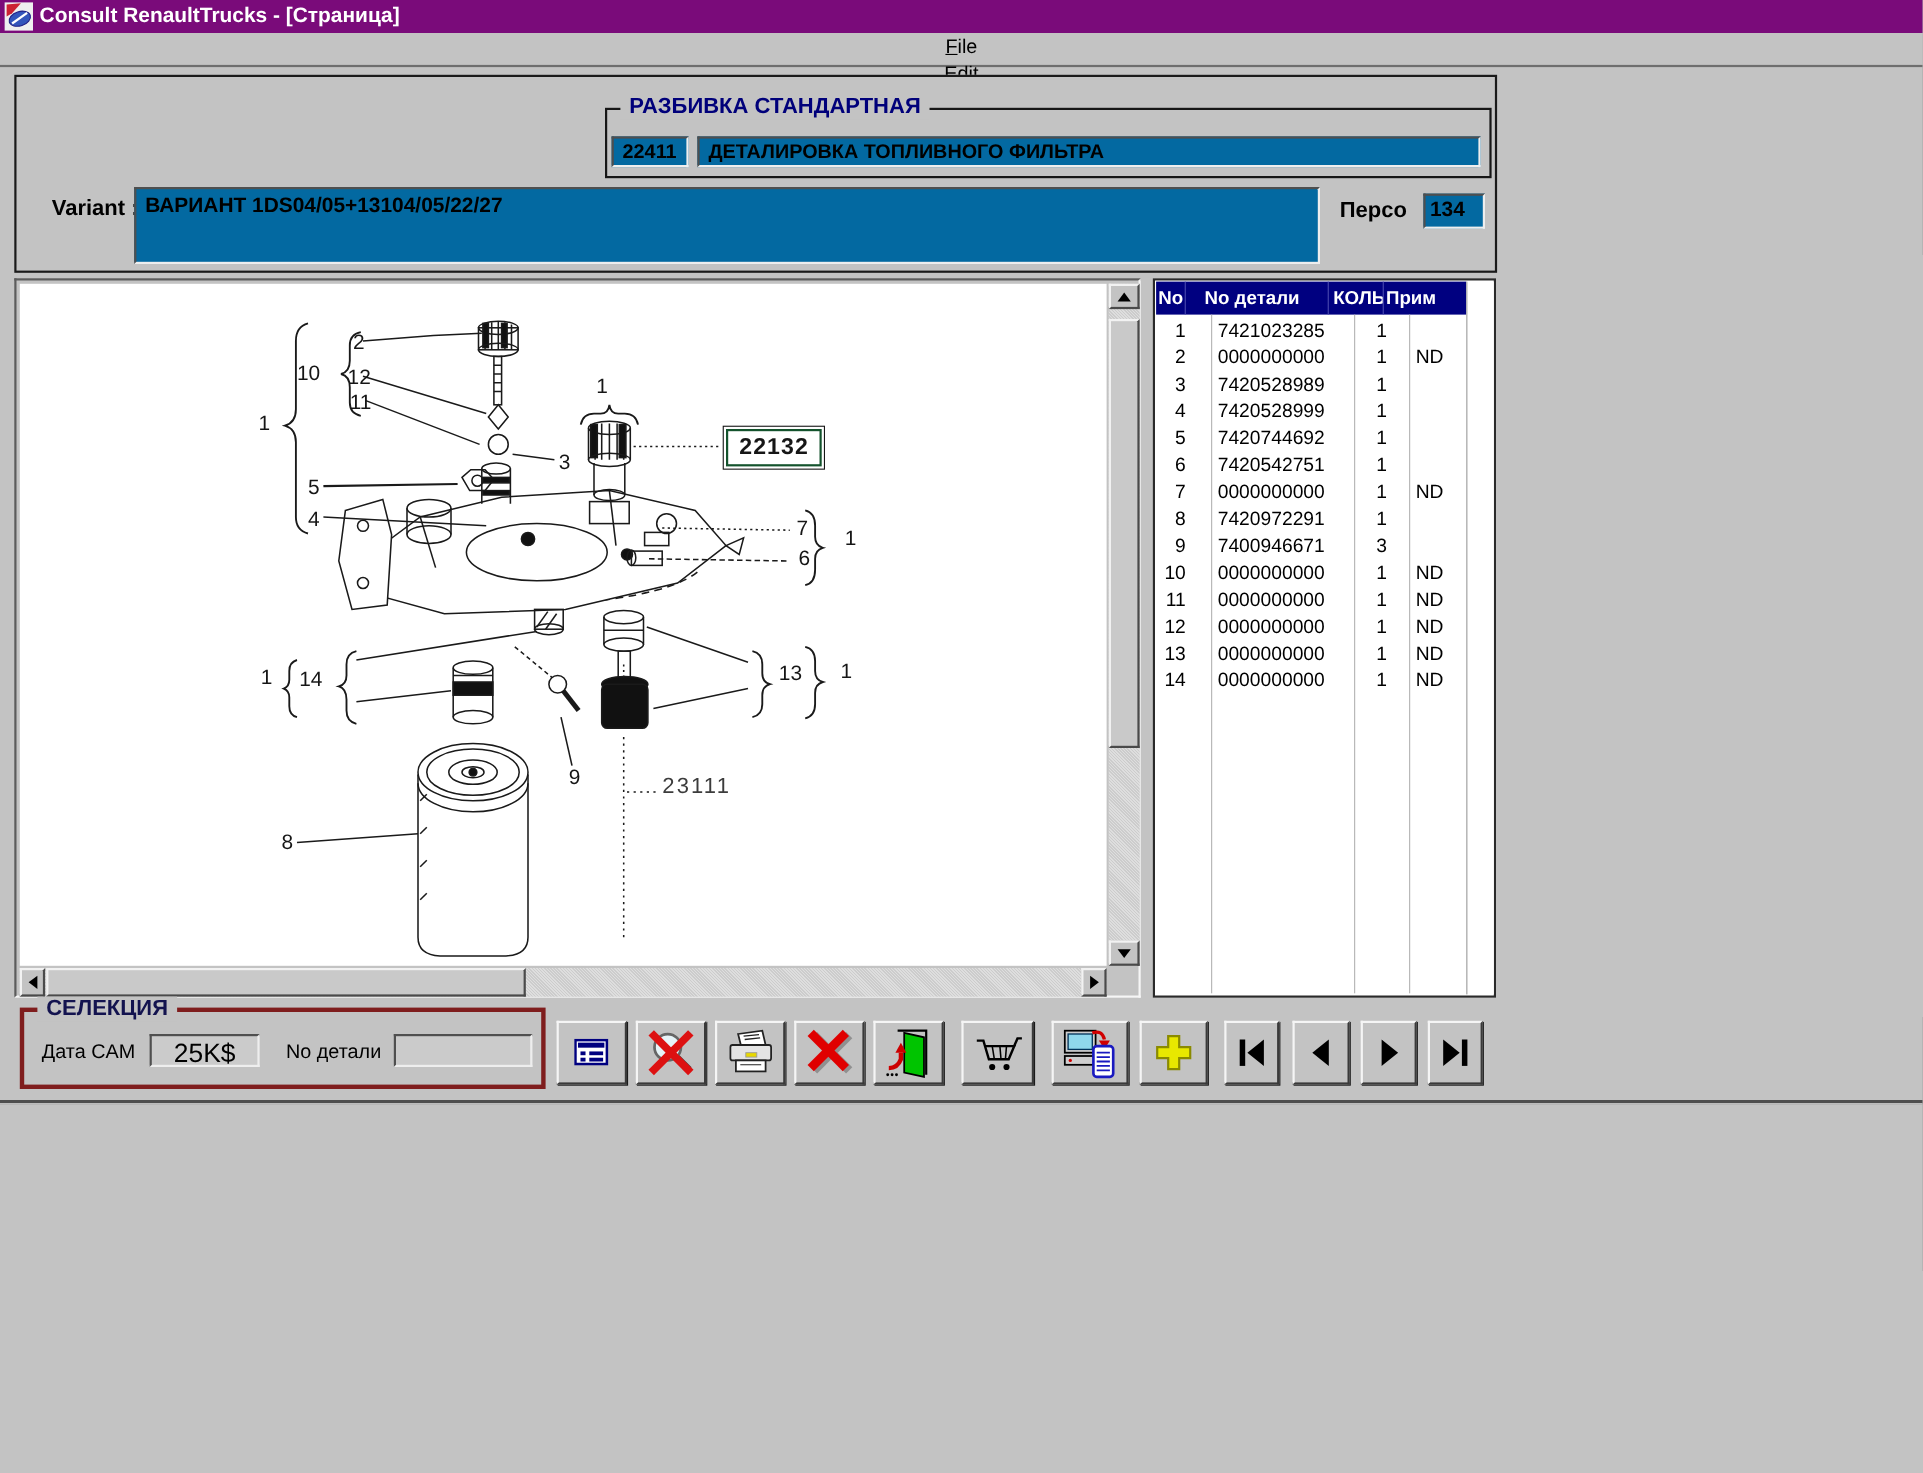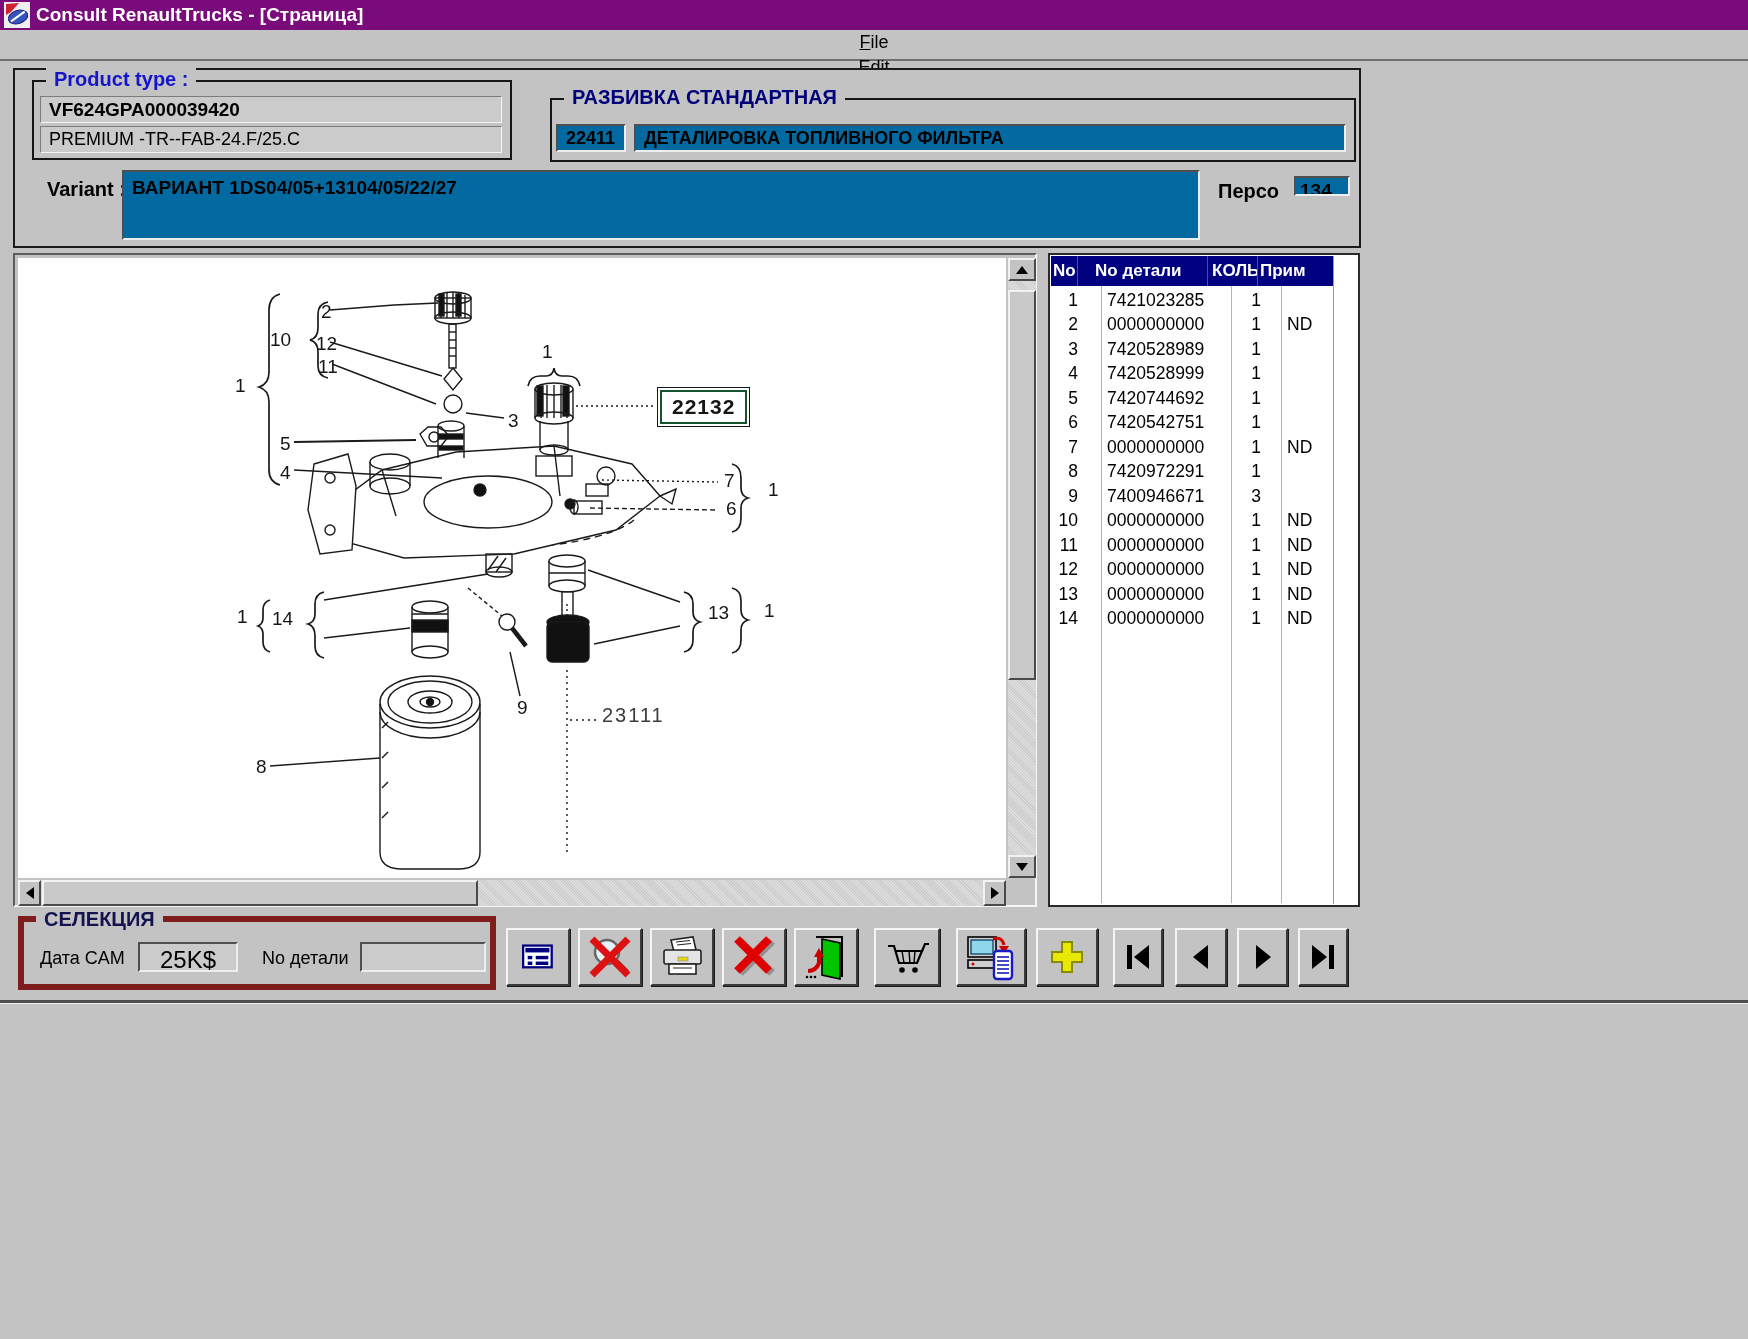--- a/index.html
+++ b/index.html
@@ -69,21 +69,21 @@
   .pt-right-strip{position:absolute;left:283px;top:1px;bottom:1px;width:24px;background:#fff;border-left:1px solid #9a9a9a;}
   .pt-vline{position:absolute;top:31px;bottom:2px;width:1px;background:#b2b2b2;}
   .pt-body{position:absolute;left:1px;top:33px;width:282px;}
   .pt-row{display:flex;height:24.5px;align-items:center;font-size:17.5px;color:#000;}
   .c1{width:50px;text-align:right;padding-right:23px;box-sizing:border-box;}
   .c2{width:130px;padding-left:6px;box-sizing:border-box;}
   .c3{width:50px;text-align:center;box-sizing:border-box;}
   .c4{width:52px;padding-left:6px;box-sizing:border-box;}
 
   
-  .sel-group{position:absolute;left:18px;top:916px;width:478px;height:74px;border:6px solid #7f1d1d;box-sizing:border-box;}
+  .sel-group{position:absolute;left:18px;top:916px;width:478px;height:74px;border:4px solid #7f1d1d;box-sizing:border-box;}
   .tb-btn{position:absolute;top:928px;height:58px;background:#C3C3C3;border:2px solid;
     border-color:#f5f5f5 #3a3a3a #3a3a3a #f5f5f5;box-shadow:1px 1px 0 #1a1a1a;
     display:flex;align-items:center;justify-content:center;box-sizing:border-box;padding:0;cursor:default;}
   .bottom-sep{position:absolute;left:0;top:1000px;width:1748px;height:3px;background:#4e4e4e;border-bottom:1px solid #ececec;}
 </style>
 </head>
 <body>
 
 <div class="screen">
 
@@ -109,37 +109,32 @@
       <rect x="12" y="10" width="11" height="3" fill="#000080"></rect>
       <rect x="12" y="15" width="11" height="3" fill="#000080"></rect>
     </svg>
     <span class="menu-item">File</span>
     <span class="menu-item">Edit</span>
     <span class="menu-item">?</span>
   </div>
 
   <div class="top-panel">
 
-    <div class="groupbox" style="left:17px;top:10px;width:480px;height:80px;">
-      <span class="group-label" style="color:#1414CC;">Product type :</span>
-      <div class="fld gray b" style="left:6px;top:14px;width:462px;height:27px;border-width:1px;border-color:#7c7c7c #f4f4f4 #f4f4f4 #7c7c7c;">VF624GPA000039420</div>
-      <div class="fld gray" style="left:6px;top:44px;width:462px;height:27px;border-width:1px;border-color:#7c7c7c #f4f4f4 #f4f4f4 #7c7c7c;font-size:18px;">PREMIUM -TR--FAB-24.F/25.C</div>
-    </div>
 
     <div class="groupbox" style="left:535px;top:28px;width:806px;height:64px;">
       <span class="group-label" style="color:#00007A;">РАЗБИВКА СТАНДАРТНАЯ</span>
       <div class="fld b" style="left:4px;top:24px;width:70px;height:28px;font-size:18px;">22411</div>
       <div class="fld b" style="left:82px;top:24px;width:712px;height:28px;font-size:18px;">ДЕТАЛИРОВКА ТОПЛИВНОГО ФИЛЬТРА</div>
     </div>
 
     <span class="lbl b" style="left:32px;top:108px;font-size:20px;">Variant :</span>
     <div class="fld b" style="left:107px;top:100px;width:1078px;height:70px;padding-top:5px;">ВАРИАНТ 1DS04/05+13104/05/22/27</div>
 
     <span class="lbl b" style="left:1203px;top:110px;font-size:20px;">Персо</span>
-    <div class="fld b" style="left:1279px;top:106px;width:56px;height:20px;padding:2px 4px;">134</div>
+    <div class="fld b" style="left:1279px;top:106px;width:56px;height:32px;padding:2px 4px;">134</div>
   </div>
 
   <div class="draw-region">
     <div class="draw-canvas">
 
       <svg width="988" height="620" viewBox="0 0 988 620" style="position:absolute;left:0;top:0;">
         <g stroke="#1a1a1a" stroke-width="1.4" fill="none">
 
           <ellipse cx="435" cy="40" rx="18" ry="6"></ellipse>
           <rect x="417" y="40" width="36" height="20"></rect>

